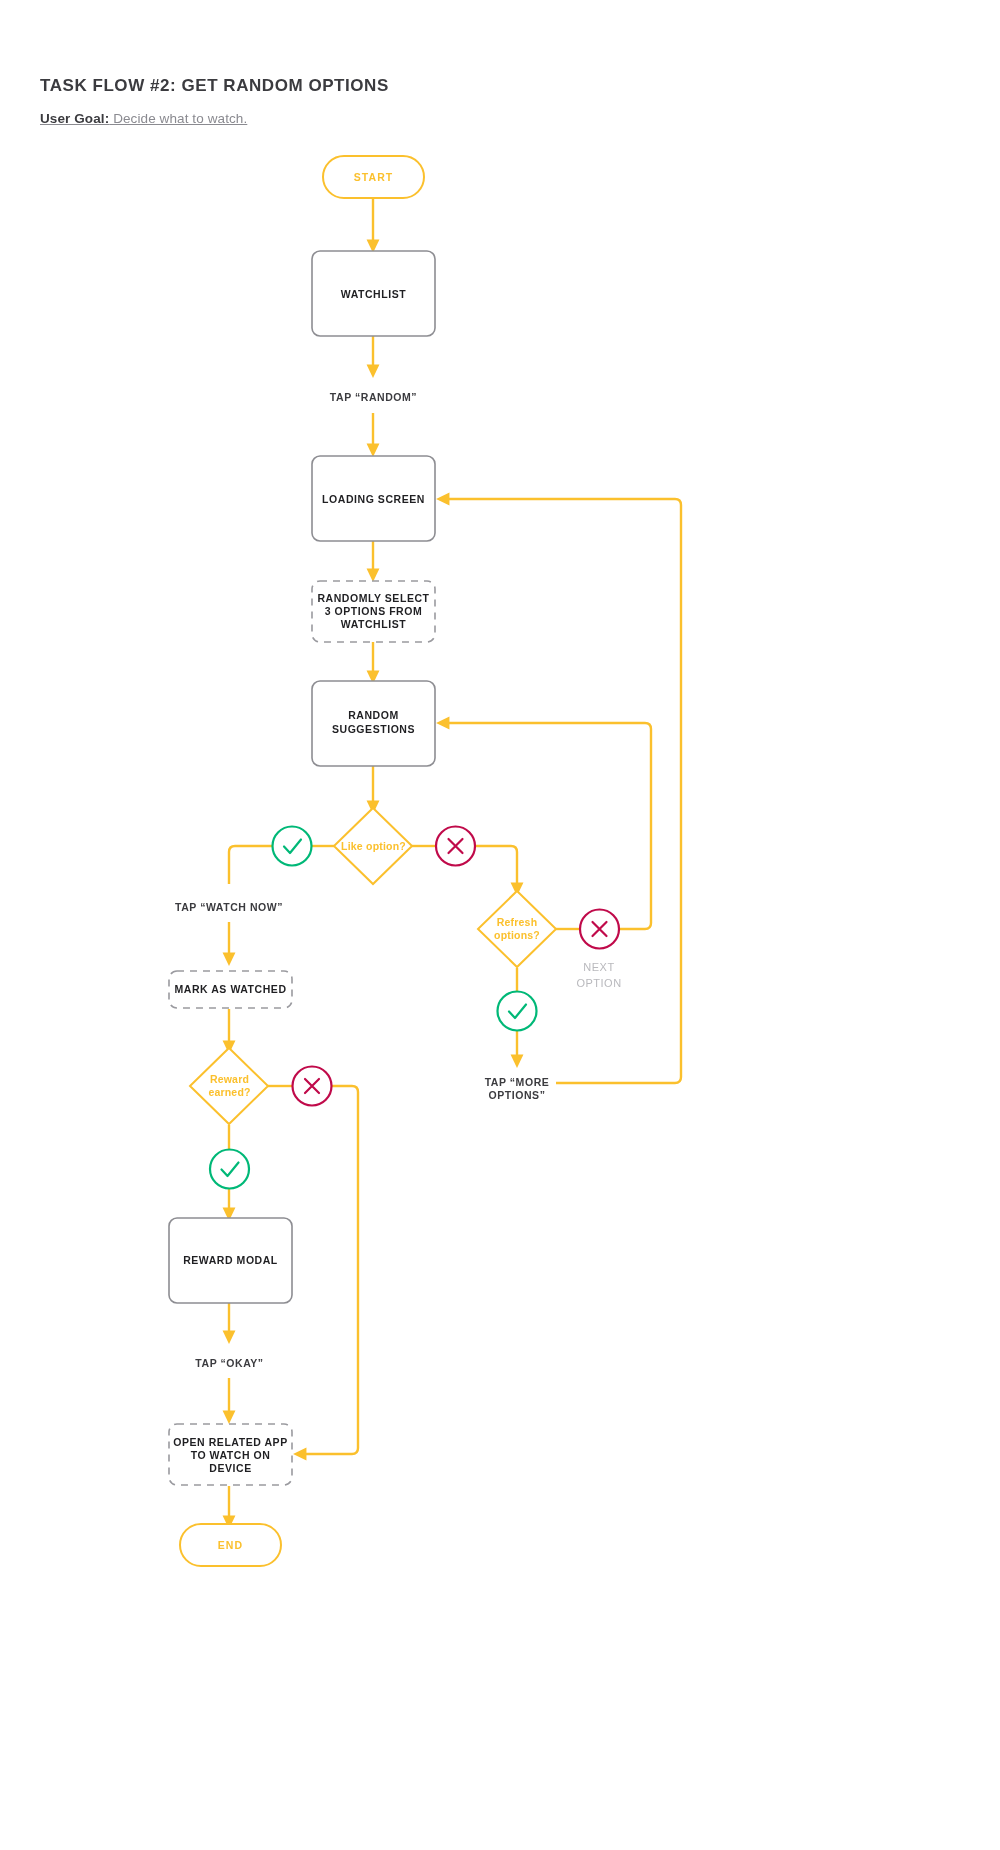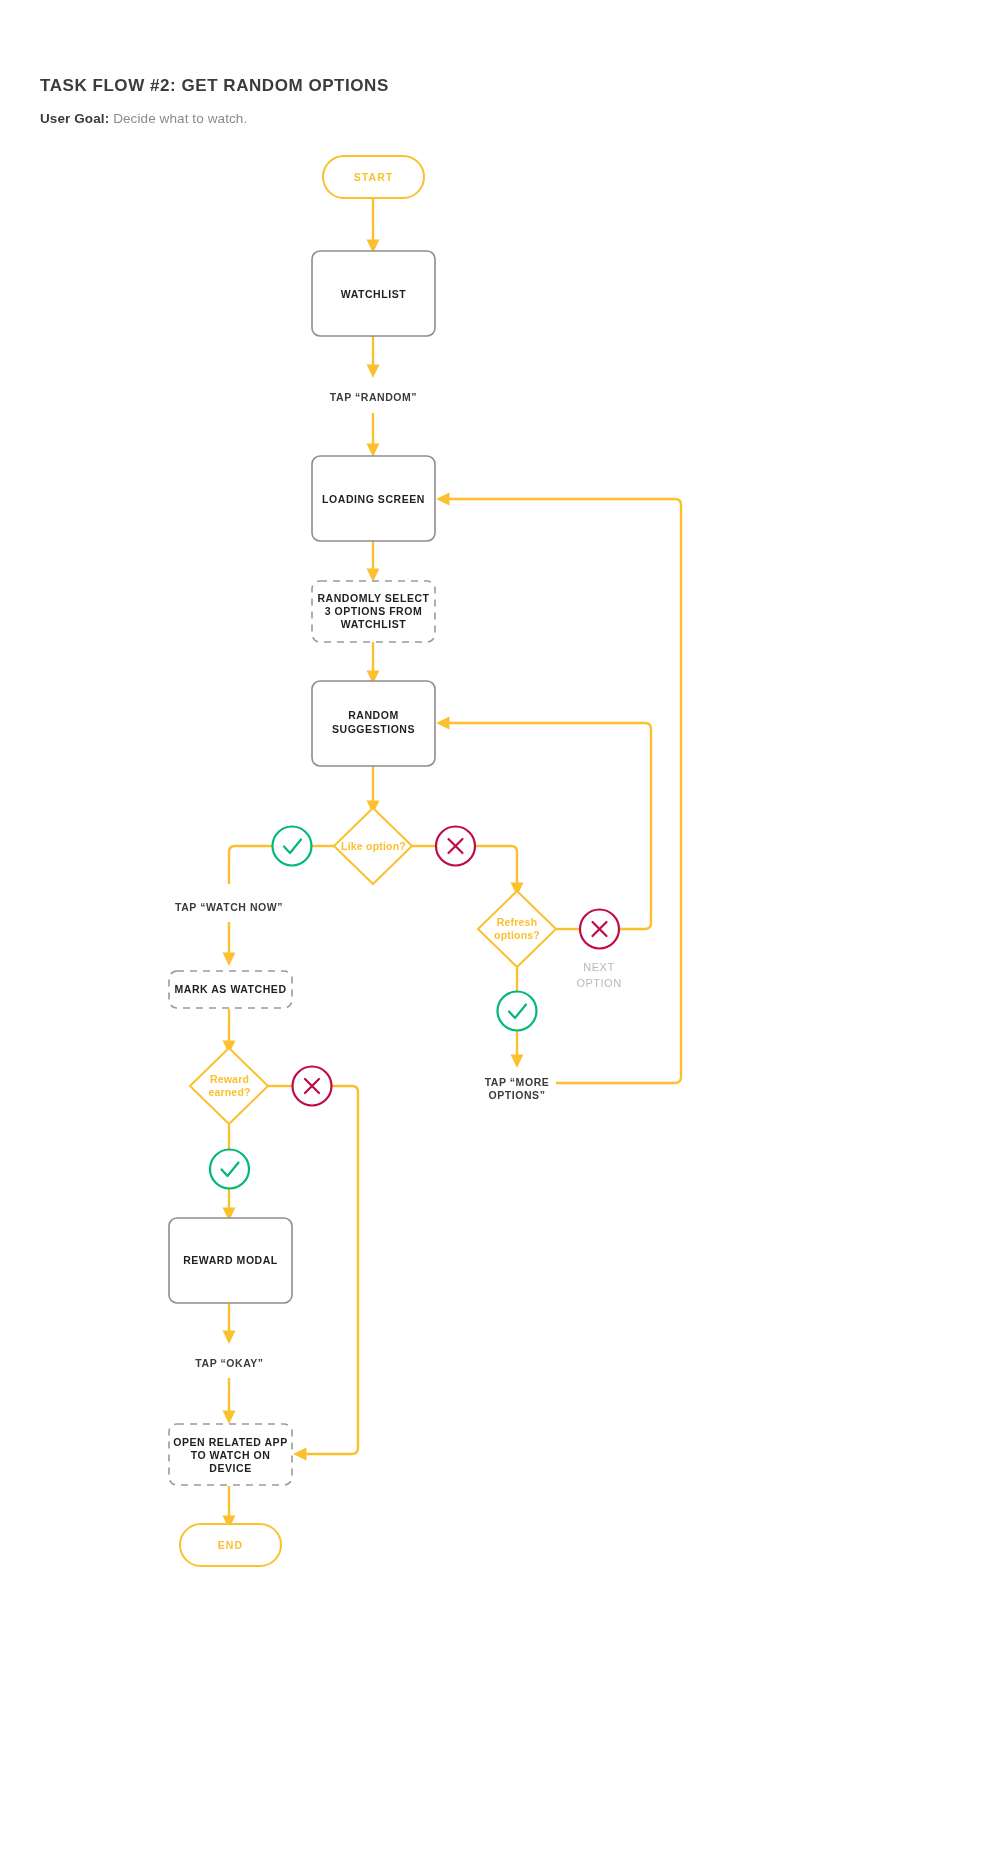--- a/index.html
+++ b/index.html
@@ -11,21 +11,21 @@
   }
   .page{position:relative;width:808px;height:1850px;background:#fff;margin-top:37px;}
 
   .hdr{position:absolute;left:40px;top:38px;}
   .hdr-title{
     font-size:17px;font-weight:bold;letter-spacing:0.55px;
     color:#3b3b3f;margin:0;line-height:22px;
   }
   .hdr-sub{
     margin:0;padding-top:13px;font-size:13.5px;color:#8a8a90;
-    letter-spacing:0.1px;line-height:18px;
+    letter-spacing:0.1px;line-height:18px;text-decoration:underline;
   }
   .hdr-sub b{color:#3b3b3f;font-weight:bold;}
 
   svg.flow{position:absolute;left:0;top:0;width:1000px;height:1850px;}
 
   .nodeTxt{
     font-family:"Liberation Sans","DejaVu Sans",sans-serif;
     font-size:10.5px;font-weight:bold;fill:#1f1f22;
     letter-spacing:0.55px;text-anchor:middle;
   }

